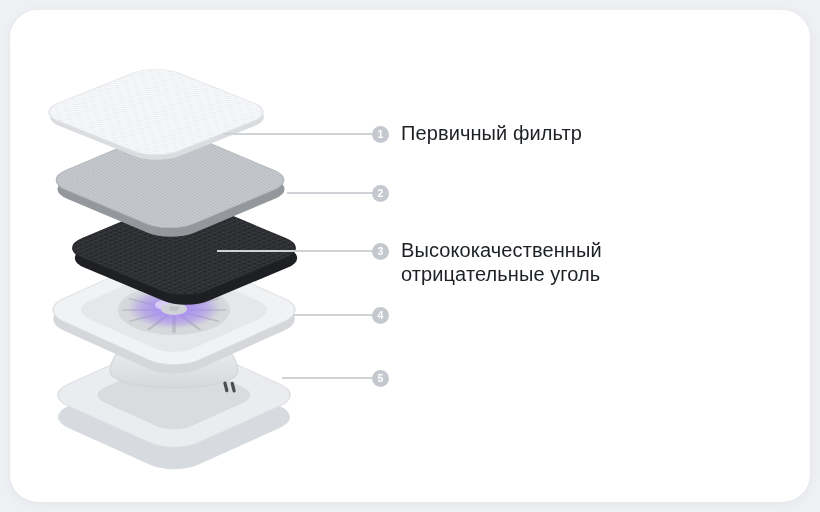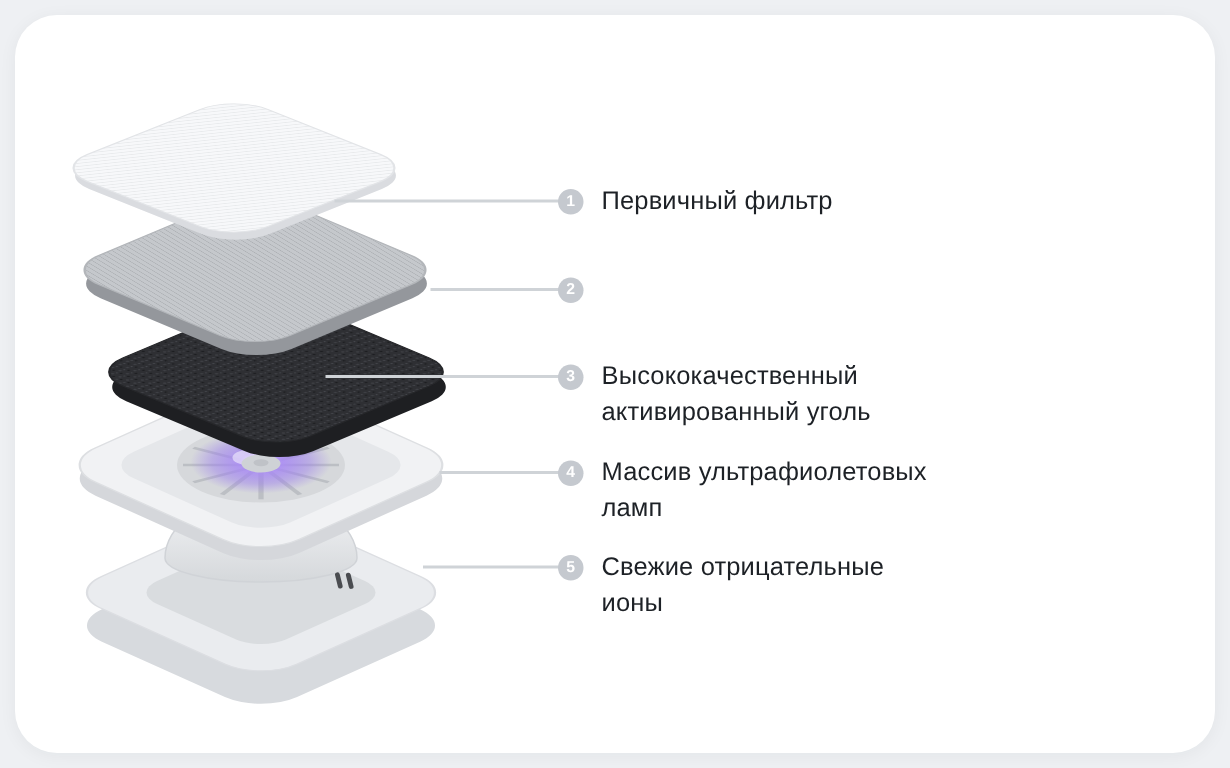--- a/index.html
+++ b/index.html
@@ -33,21 +33,21 @@
   .callout.c3{top:229px;}
   .callout.c4{top:293px;}
   .callout.c5{top:356px;}
   .badge{
     flex:0 0 17px;width:17px;height:17px;margin-top:3.5px;border-radius:50%;
     background:#c5c9cf;color:#ffffff;
     font-size:10.5px;font-weight:bold;line-height:17px;text-align:center;
   }
   .label{
     max-width:262px;
-    font-size:17px;line-height:23.5px;color:#1d2126;
+    font-size:20px;line-height:23.5px;color:#1d2126;
     letter-spacing:.1px;white-space:pre-line;
   }
 </style>
 </head>
 <body>
 
 <div class="card">
 
   <svg class="illustration" viewBox="0 0 330 420" aria-hidden="true">
     <defs>
@@ -158,26 +158,22 @@
   <div class="callout c1">
     <div class="badge">1</div>
     <div class="label">Первичный фильтр</div>
   </div>
   <div class="callout c2">
     <div class="badge">2</div>
   </div>
   <div class="callout c3">
     <div class="badge">3</div>
     <div class="label">Высококачественный
-активированный уголь</div>
+отрицательные уголь</div>
   </div>
   <div class="callout c4">
     <div class="badge">4</div>
-    <div class="label">Массив ультрафиолетовых
-ламп</div>
   </div>
   <div class="callout c5">
     <div class="badge">5</div>
-    <div class="label">Свежие отрицательные
-ионы</div>
   </div>
 
 </div>
 
 </body></html>

